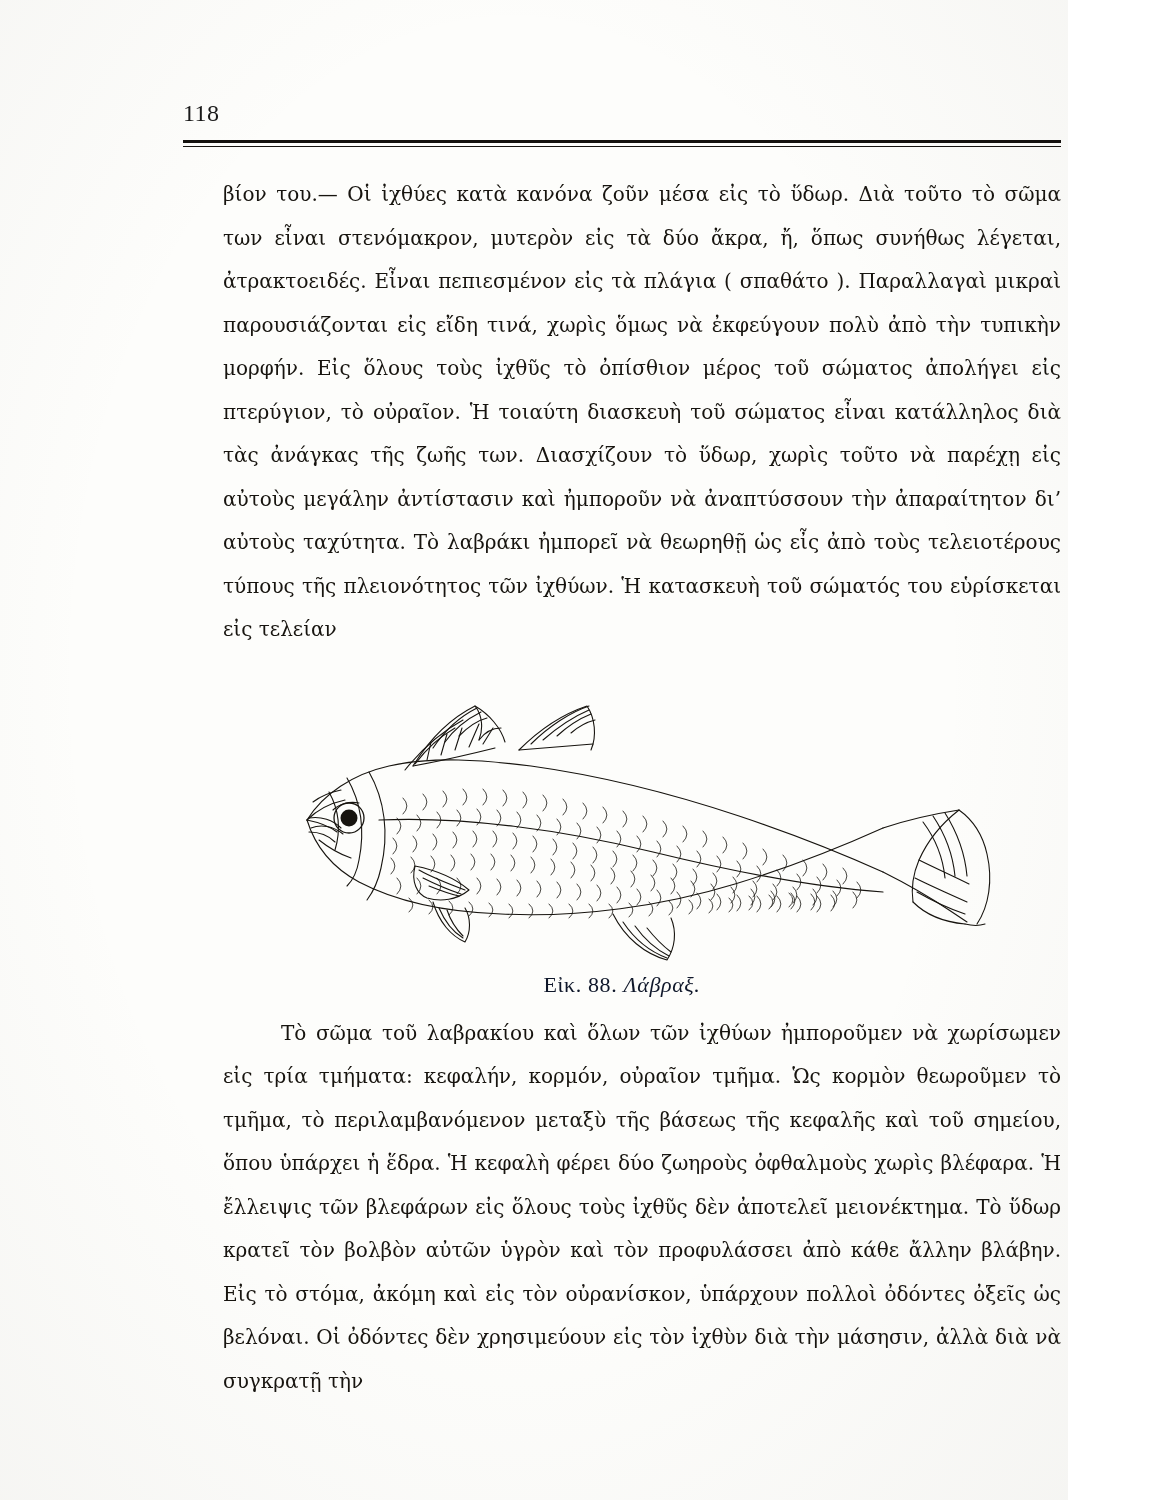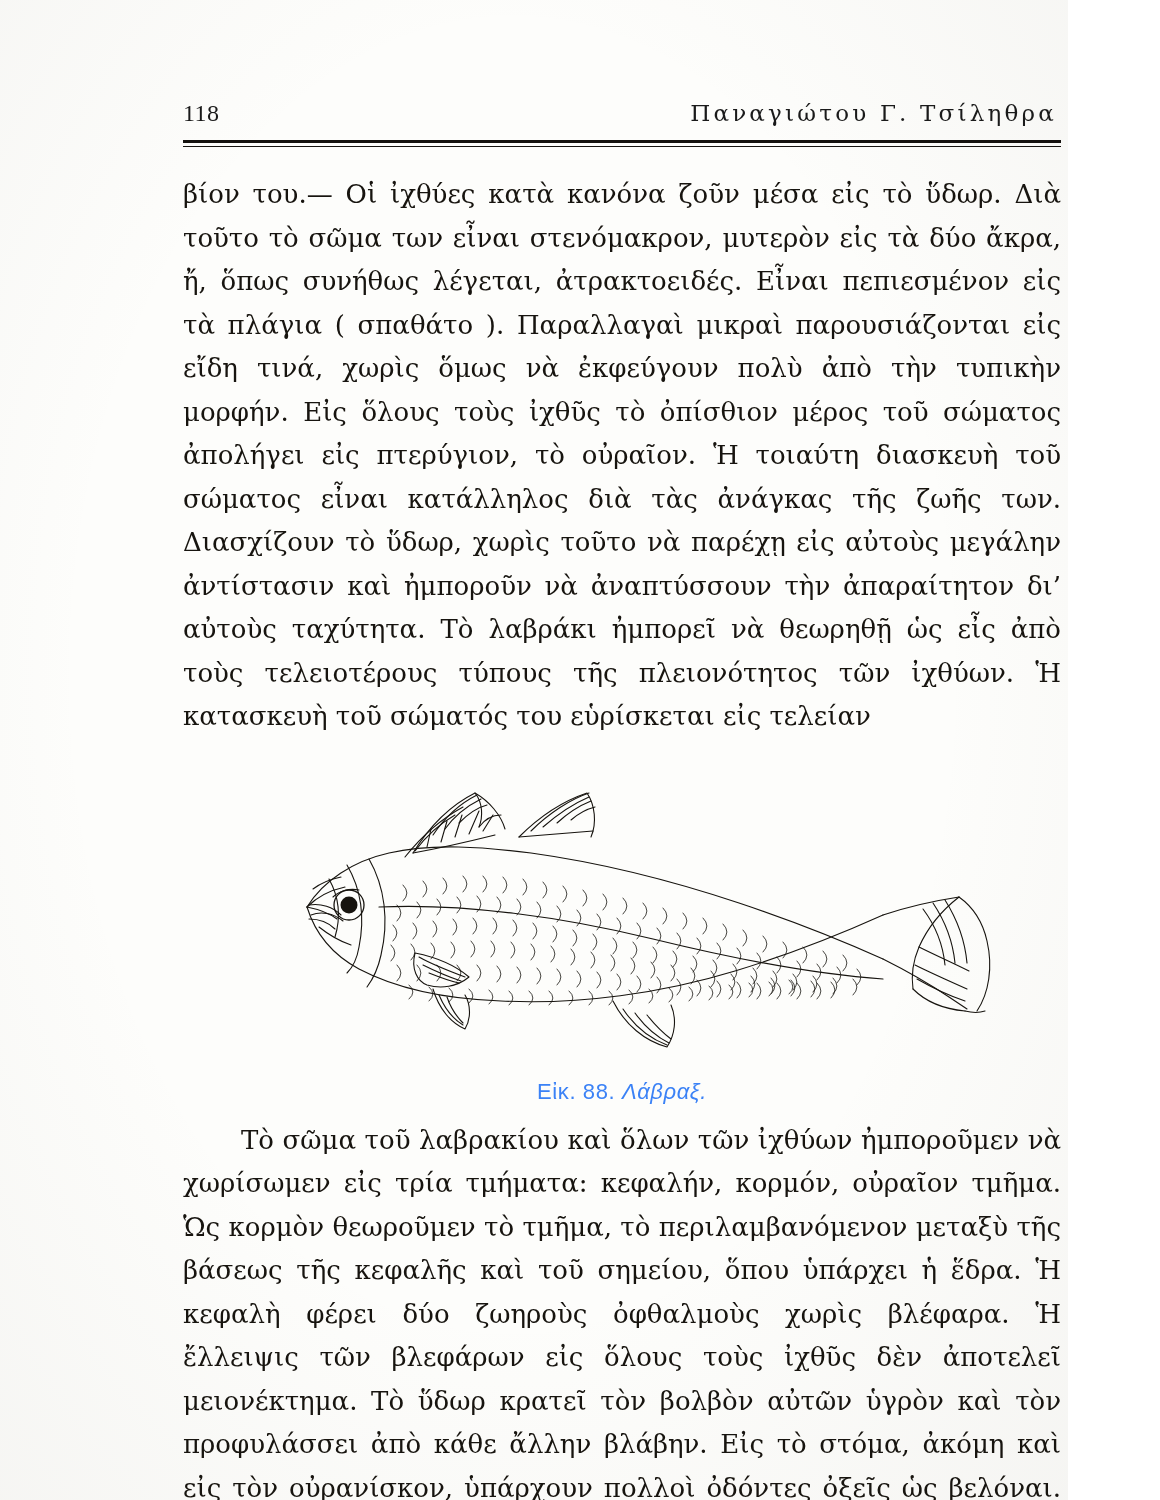--- a/index.html
+++ b/index.html
@@ -56,27 +56,28 @@
     background: #15120f;
     margin-top: 6px;
     width: 878px;
   }
   .rule.thin {
     height: 1px;
   }
   
   .body-text {
     font-family: "DejaVu Serif", serif;
-    font-size: 26px;
+    font-size: 20px;
     line-height: 43.5px;
     color: #17140f;
     text-align: justify;
     text-justify: inter-word;
     -webkit-hyphens: none;
     hyphens: none;
+    margin-left: 40px;
   }
   .block-top {
     margin-top: 26px;
   }
   .block-bottom {
     margin-top: 14px;
   }
   .body-text p {
     margin: 0;
   }
@@ -87,41 +88,40 @@
   .figure {
     margin-top: 18px;
     text-align: center;
   }
   .figure-image {
     width: 878px;
     height: 300px;
     display: block;
   }
   .figure-caption {
-    font-family: Liberation Sans, sans-serif;
+    font-family: Liberation Serif, serif;
     font-size: 22px;
-    color: #3b82f6;
-    margin-top: 22px;
+    color: #0f172a;
+    margin-top: 2px;
     letter-spacing: 0.6px;
   }
   .figure-caption .cap-italic {
     font-style: italic;
   }
 </style>
 </head>
 <body>
 
 <div class="page">
   <div class="paper-tint"></div>
 
   <div class="content">
 
     <div class="header-row">
       <div class="folio">118</div>
-      <div class="running-title">Παναγιώτου Γ. Τσίληθρα</div>
     </div>
     <div class="rule"></div>
     <div class="rule thin" style="margin-top:3px;"></div>
 
     <div class="body-text block-top">
       <p>βίον του.— Οἱ ἰχθύες κατὰ κανόνα ζοῦν μέσα εἰς τὸ ὕδωρ. Διὰ τοῦτο τὸ σῶμα των εἶναι στενόμακρον, μυτερὸν εἰς τὰ δύο ἄκρα, ἤ, ὅπως συνήθως λέγεται, ἀτρακτοειδές. Εἶναι πεπιεσμένον εἰς τὰ πλάγια ( σπαθάτο ). Παραλλαγαὶ μικραὶ παρουσιάζονται εἰς εἴδη τινά, χωρὶς ὅμως νὰ ἐκφεύγουν πολὺ ἀπὸ τὴν τυπικὴν μορφήν. Εἰς ὅλους τοὺς ἰχθῦς τὸ ὀπίσθιον μέρος τοῦ σώματος ἀπολήγει εἰς πτερύγιον, τὸ οὐραῖον. Ἡ τοιαύτη διασκευὴ τοῦ σώματος εἶναι κατάλληλος διὰ τὰς ἀνάγκας τῆς ζωῆς των. Διασχίζουν τὸ ὕδωρ, χωρὶς τοῦτο νὰ παρέχῃ εἰς αὐτοὺς μεγάλην ἀντίστασιν καὶ ἠμποροῦν νὰ ἀναπτύσσουν τὴν ἀπαραίτητον δι’ αὐτοὺς ταχύτητα. Τὸ λαβράκι ἠμπορεῖ νὰ θεωρηθῇ ὡς εἶς ἀπὸ τοὺς τελειοτέρους τύπους τῆς πλειονότητος τῶν ἰχθύων. Ἡ κατασκευὴ τοῦ σώματός του εὑρίσκεται εἰς τελείαν</p>
     </div>
 
     <div class="figure">
       <svg class="figure-image" viewBox="0 0 878 300" xmlns="http://www.w3.org/2000/svg">

